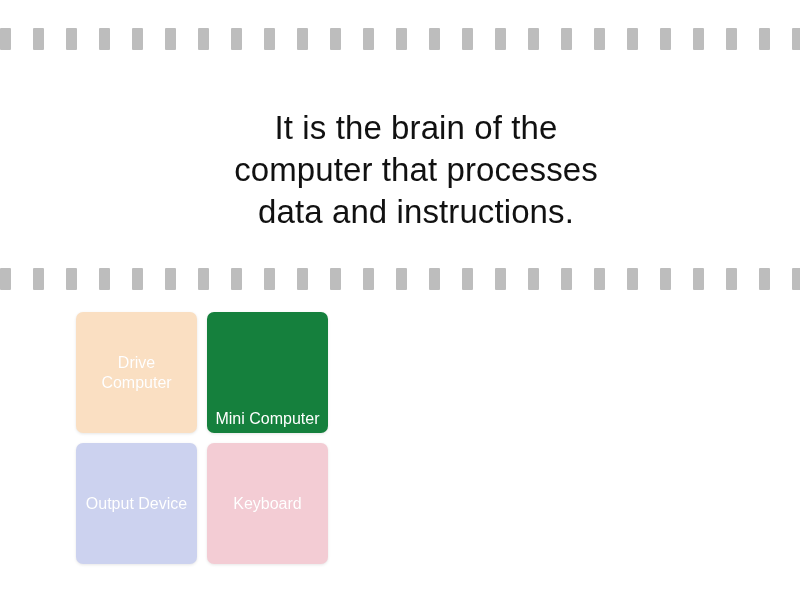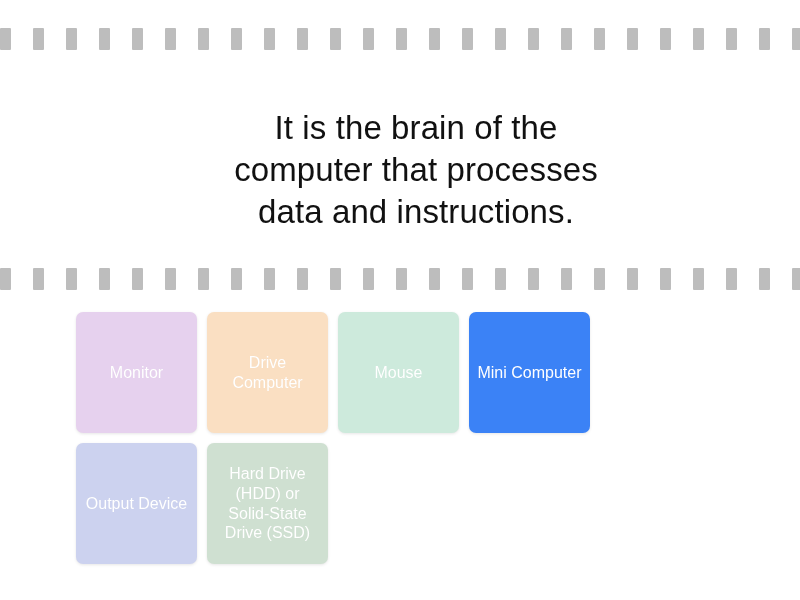--- a/index.html
+++ b/index.html
@@ -164,36 +164,30 @@
   <span class="perf-dash" style="background-color: rgb(189, 189, 189);"></span>
   <span class="perf-dash" style="background-color: rgb(189, 189, 189);"></span>
   <span class="perf-dash" style="background-color: rgb(189, 189, 189);"></span>
   <span class="perf-dash" style="background-color: rgb(189, 189, 189);"></span>
   <span class="perf-dash" style="background-color: rgb(189, 189, 189);"></span>
 </div>
 
 <div class="board">
 
   <div class="tile-row">
-    <div class="tile" style="background-color: rgb(230, 209, 238);">
-      <span class="tile-label">Monitor</span>
-    </div>
     <div class="tile" style="background-color: rgb(250, 223, 194);">
       <span class="tile-label">Drive Computer</span>
     </div>
-    <div class="tile" style="background-color: rgb(205, 234, 220);">
-      <span class="tile-label">Mouse</span>
-    </div>
-    <div class="tile" style="background-color: #3b82f6;">
+    <div class="tile" style="background-color: #15803d; align-items: flex-end;">
       <span class="tile-label">Mini Computer</span>
     </div>
   </div>
 
   <div class="tile-row">
     <div class="tile" style="background-color: rgb(204, 210, 239); text-align: center;">
       <span class="tile-label">Output Device</span>
     </div>
-    <div class="tile" style="background-color: rgb(207, 224, 209);">
-      <span class="tile-label">Hard Drive (HDD) or Solid-State Drive (SSD)</span>
+    <div class="tile" style="background-color: rgb(243, 204, 212);">
+      <span class="tile-label">Keyboard</span>
     </div>
   </div>
 
 </div>
 
 </body></html>

